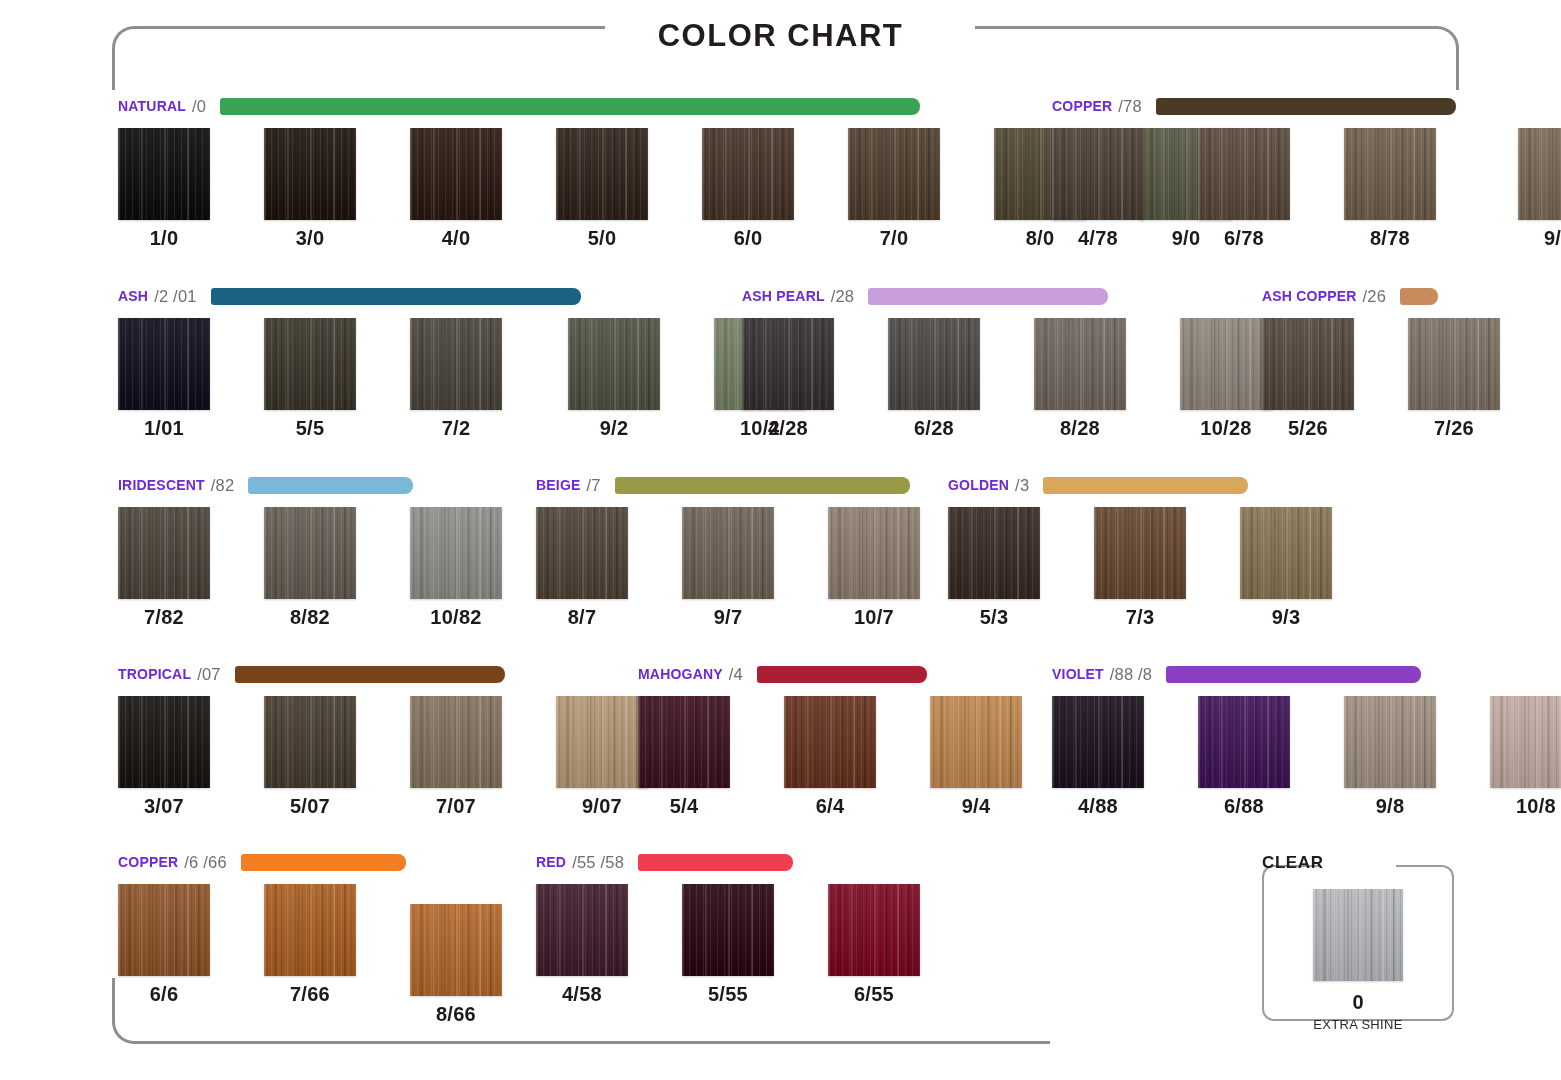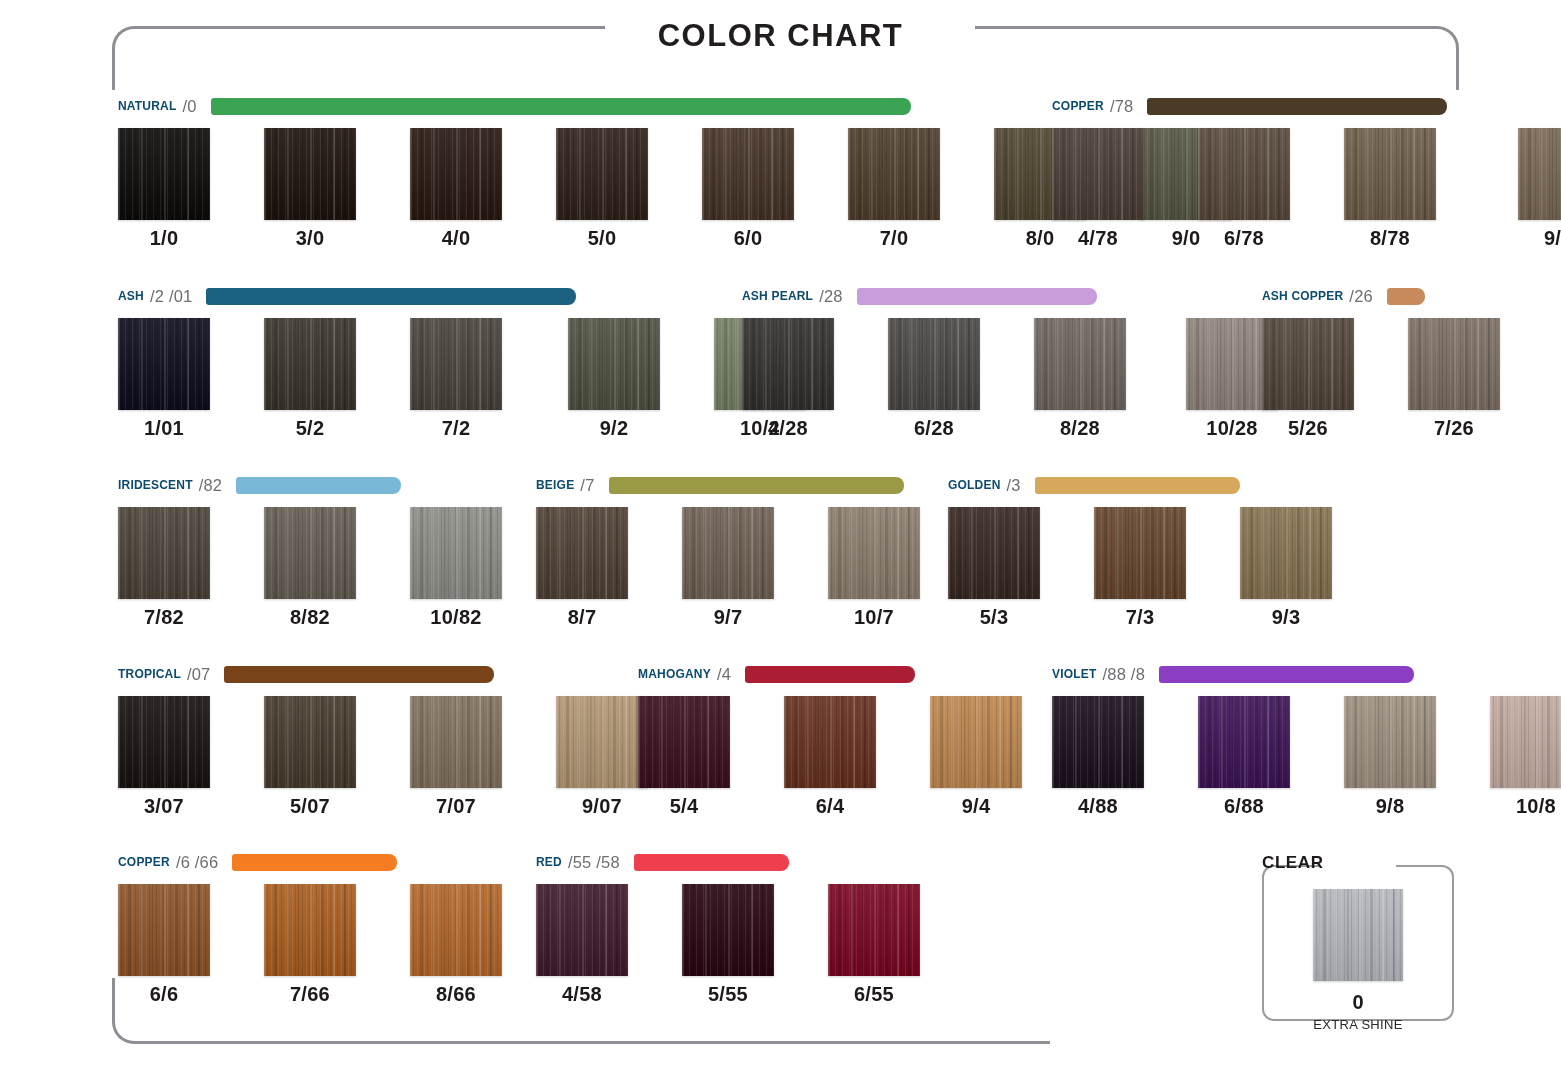--- a/index.html
+++ b/index.html
@@ -59,24 +59,24 @@
   
   .family { position: absolute; }
 
   .family-header {
     display: flex;
     align-items: center;
     height: 22px;
     white-space: nowrap;
   }
   .family-name {
-    font-size: 12px;
+    font-size: 14px;
     font-weight: bold;
     letter-spacing: 0.2px;
-    color: #0c4a6e;
+    color: #6d28d9;
     text-align: center;
   }
   .family-codes {
     font-size: 16.5px;
     font-weight: normal;
     color: #6d6e71;
     margin-left: 6px;
     letter-spacing: 0.2px;
   }
   .family-bar {
@@ -246,21 +246,21 @@
           <span class="family-codes">/2  /01</span>
           <div class="family-bar" style="width: 370px; background: rgb(27, 98, 128);"></div>
         </div>
         <div class="swatch-row">
           <div class="swatch-cell" style="margin-right: 13px;">
             <div class="swatch" style="width: 92px; height: 92px; background: rgb(13, 12, 28);"></div>
             <div class="swatch-label">1/01</div>
           </div>
           <div class="swatch-cell" style="margin-right: 13px;">
             <div class="swatch" style="width: 92px; height: 92px; background: rgb(57, 51, 40);"></div>
-            <div class="swatch-label">5/2</div>
+            <div class="swatch-label">5/5</div>
           </div>
           <div class="swatch-cell" style="margin-right: 13px;">
             <div class="swatch" style="width: 92px; height: 92px; background: rgb(72, 66, 58);"></div>
             <div class="swatch-label">7/2</div>
           </div>
           <div class="swatch-cell" style="margin-right: 13px; padding-left: 12px;">
             <div class="swatch" style="width: 92px; height: 92px; background: rgb(77, 80, 64);"></div>
             <div class="swatch-label">9/2</div>
           </div>
           <div class="swatch-cell" style="margin-right: 0px;">
@@ -277,21 +277,21 @@
         </div>
         <div class="swatch-row">
           <div class="swatch-cell" style="margin-right: 13px;">
             <div class="swatch" style="width: 92px; height: 92px; background: rgb(50, 47, 45);"></div>
             <div class="swatch-label">4/28</div>
           </div>
           <div class="swatch-cell" style="margin-right: 13px;">
             <div class="swatch" style="width: 92px; height: 92px; background: rgb(74, 70, 67);"></div>
             <div class="swatch-label">6/28</div>
           </div>
-          <div class="swatch-cell" style="margin-right: 19px;">
+          <div class="swatch-cell" style="margin-right: 13px;">
             <div class="swatch" style="width: 92px; height: 92px; background: rgb(110, 101, 92);"></div>
             <div class="swatch-label">8/28</div>
           </div>
           <div class="swatch-cell" style="margin-right: 0px;">
             <div class="swatch" style="width: 92px; height: 92px; background: rgb(141, 131, 121);"></div>
             <div class="swatch-label">10/28</div>
           </div>
         </div>
       </div>
       <div class="family" style="left: 1262px; top: 285px;">
@@ -453,21 +453,21 @@
         </div>
         <div class="swatch-row">
           <div class="swatch-cell" style="margin-right: 13px;">
             <div class="swatch" style="width: 92px; height: 92px; background: rgb(139, 82, 39);"></div>
             <div class="swatch-label">6/6</div>
           </div>
           <div class="swatch-cell" style="margin-right: 13px;">
             <div class="swatch" style="width: 92px; height: 92px; background: rgb(168, 92, 30);"></div>
             <div class="swatch-label">7/66</div>
           </div>
-          <div class="swatch-cell" style="margin-right: 0px;">
+          <div class="swatch-cell" style="margin-right: 0px; margin-top: 20px;">
             <div class="swatch" style="width: 92px; height: 92px; background: rgb(178, 102, 42);"></div>
             <div class="swatch-label">8/66</div>
           </div>
         </div>
       </div>
       <div class="family" style="left: 536px; top: 851px;">
         <div class="family-header">
           <span class="family-name">RED</span>
           <span class="family-codes">/55  /58</span>
           <div class="family-bar" style="width: 155px; background: rgb(239, 62, 78);"></div>

